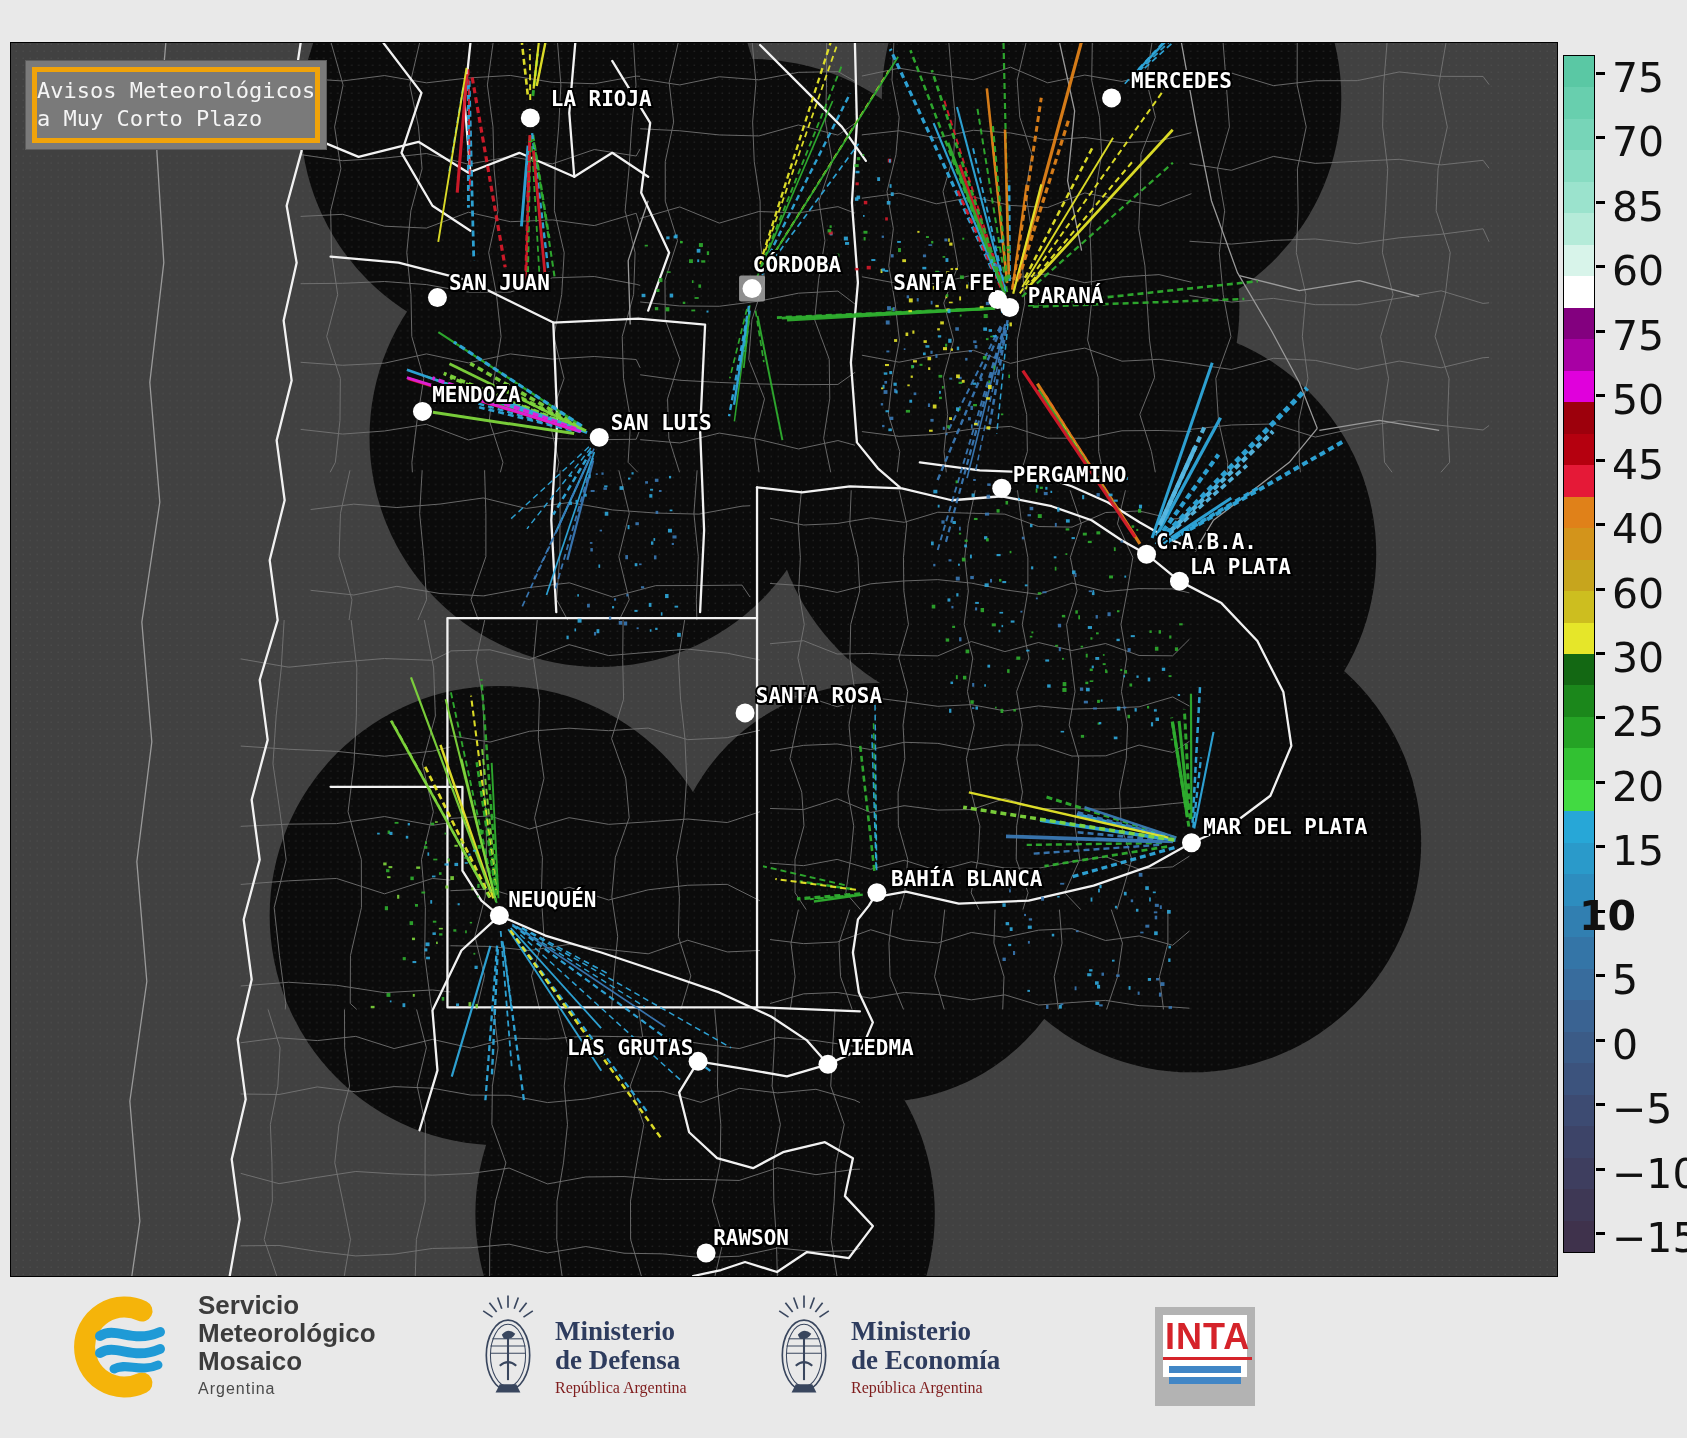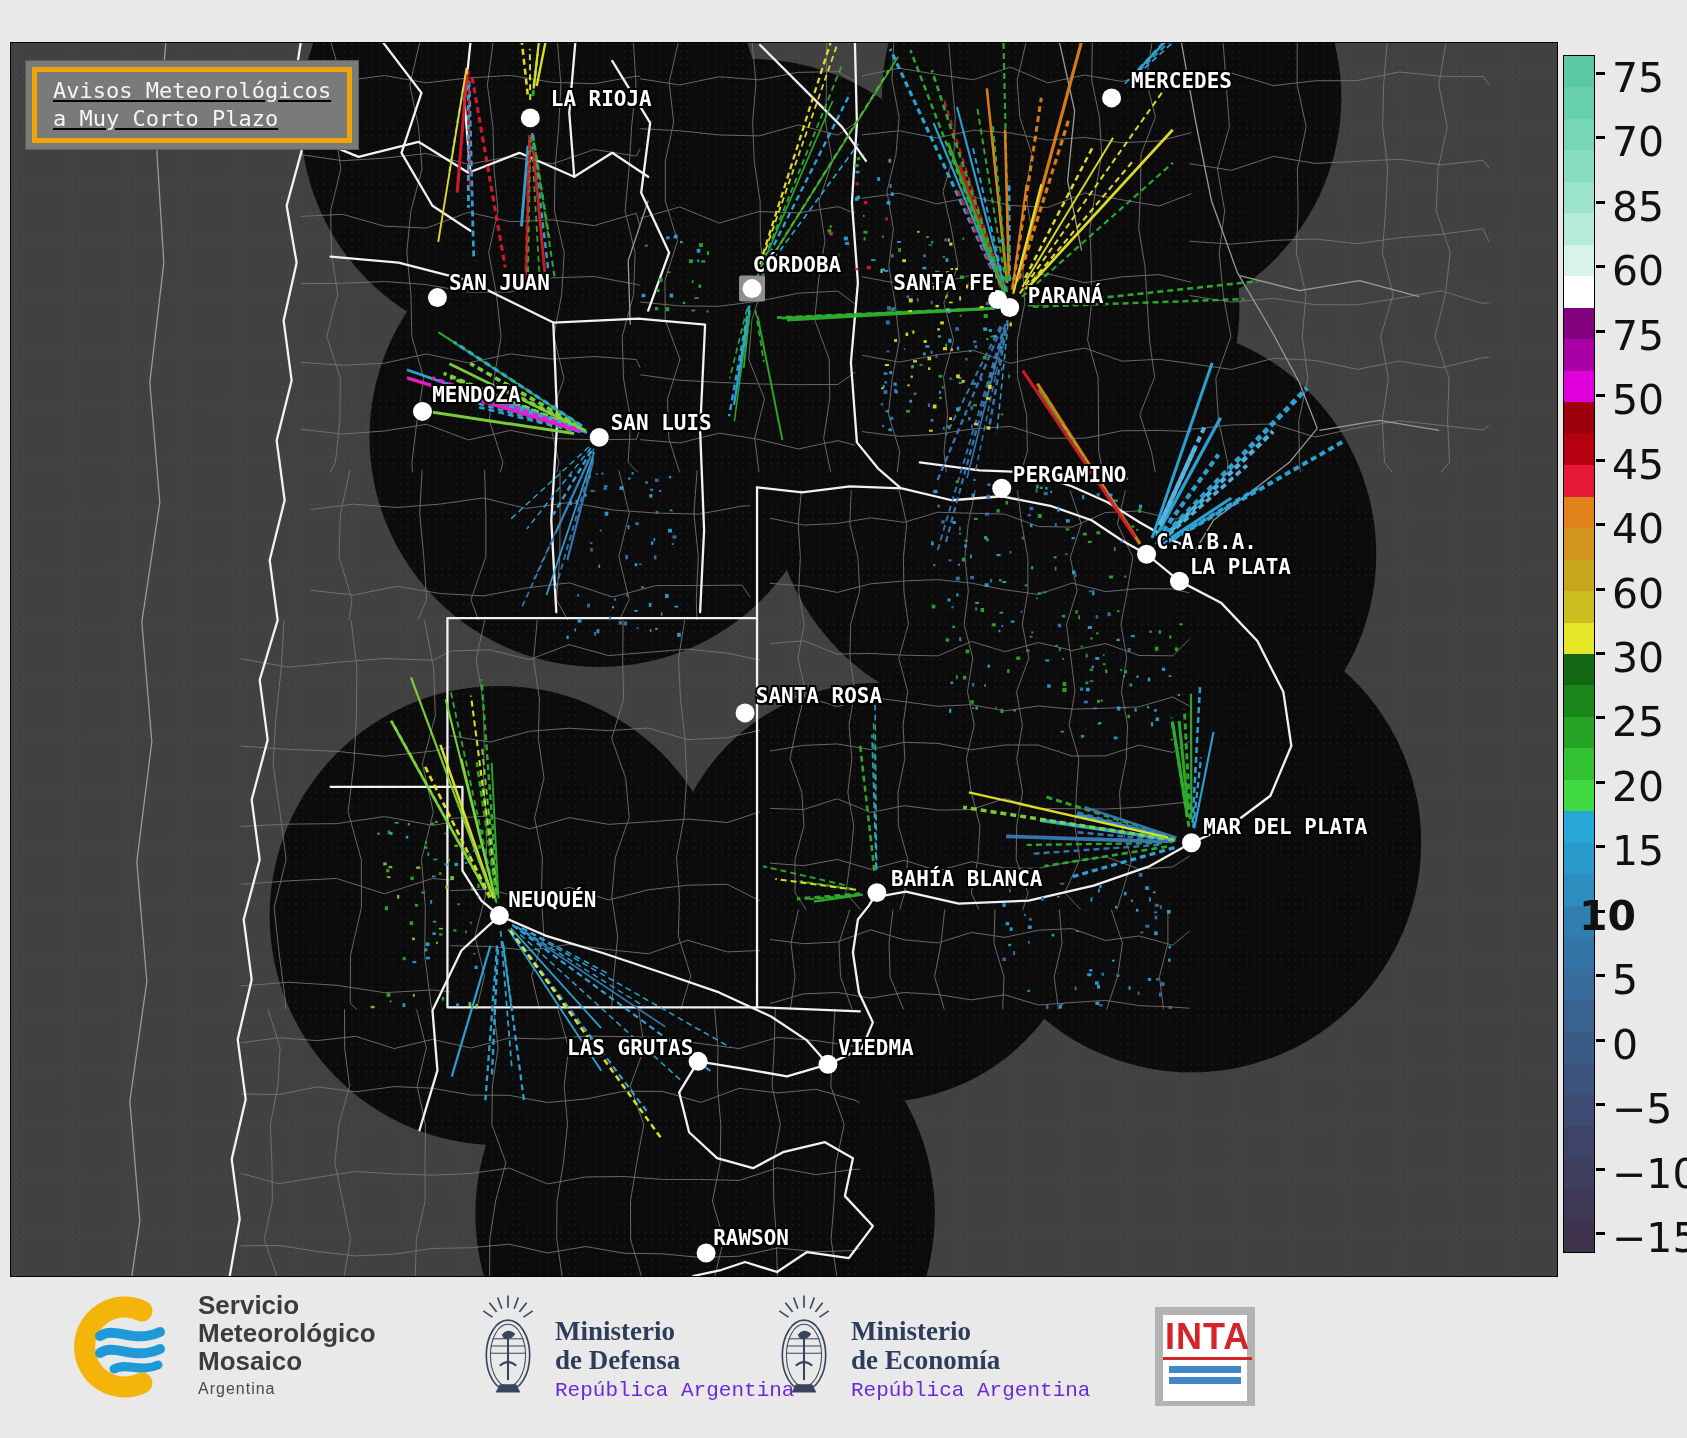--- a/index.html
+++ b/index.html
@@ -4,43 +4,43 @@
 <style>
   html,body{margin:0;padding:0;background:#d0d0d0;}
   .stage{position:relative;width:1687px;height:1438px;background:#e9e9e9;overflow:hidden;
          font-family:"DejaVu Sans",sans-serif;}
   .title{position:absolute;top:6px;left:0;width:1478px;text-align:center;
          font-family:"DejaVu Sans Mono",monospace;font-size:27px;color:#161616;letter-spacing:0px;}
   .map-wrap{position:absolute;left:10px;top:42px;width:1548px;height:1235px;
             border:1.5px solid #000;box-sizing:border-box;background:#414141;}
   .map-wrap svg{display:block;width:100%;height:100%;}
   .warnbox{position:absolute;left:25px;top:60px;background:#7a7a7a;padding:7px;box-shadow:0 0 0 1px #5c5c5c inset;}
-  .warnbox-inner{border:5px solid #f0a30a;padding:5px 16px;text-decoration:underline;}
+  .warnbox-inner{border:5px solid #f0a30a;padding:5px 0;}
   .warnbox-inner div{font-family:"DejaVu Sans Mono",monospace;font-size:22px;line-height:28px;color:#f5f5f5;}
   .city-label{font-family:"DejaVu Sans Mono",monospace;font-size:21px;font-weight:700;
               fill:#ffffff;stroke:#000000;stroke-width:4px;paint-order:stroke;text-anchor:middle;}
   
   .cbar{position:absolute;left:1563px;top:55px;width:30px;height:1196px;border:1.6px solid #000;
         box-sizing:content-box;}
   .cbar-band{position:absolute;left:0;width:30px;}
   .cbar-tick{position:absolute;width:9px;height:3px;background:#000;}
   .cbar-lab{position:absolute;font-size:41px;color:#111;font-family:"DejaVu Sans",sans-serif;}
   
   .footer{position:absolute;left:0;top:1277px;width:1687px;height:161px;background:#e9e9e9;}
   .logo{position:absolute;display:flex;align-items:flex-start;}
   .smn-text{margin-left:14px;}
   .smn-text .l{font-family:"Liberation Sans","DejaVu Sans",sans-serif;font-weight:700;font-size:26px;
                line-height:28px;color:#3c3c3c;}
   .smn-text .sub{font-family:"Liberation Sans","DejaVu Sans",sans-serif;font-size:16px;color:#4a4a4a;margin-top:5px;letter-spacing:1px;}
   .min-text{margin-left:16px;padding-top:26px;}
   .min-text .b{font-family:"Liberation Serif","DejaVu Serif",serif;font-weight:700;font-size:27px;
                line-height:29px;color:#2e3c5e;}
-  .min-text .s{font-family:Liberation Mono, monospace;font-size:21px;color:#6d28d9;margin-top:4px;}
+  .min-text .s{font-family:Liberation Serif, serif;font-size:16px;color:#7f1d1d;margin-top:4px;}
   .inta{position:absolute;background:#b3b3b3;width:100px;height:99px;}
-  .inta-inner{position:absolute;left:8px;top:8px;width:84px;height:86px;background:#fff;text-align:center;}
+  .inta-inner{position:absolute;left:8px;top:8px;width:84px;height:62px;background:#fff;text-align:center;}
   .inta-word{font-family:"Liberation Sans","DejaVu Sans",sans-serif;font-weight:800;font-size:36px;
              color:#d5232a;letter-spacing:1px;line-height:40px;border-bottom:3px solid #d5232a;
              display:inline-block;padding:0 2px;margin-top:2px;}
   .inta-bar{position:absolute;left:6px;width:72px;height:7px;background:#4186c6;}
 </style>
 </head>
 <body>
 
 <div class="stage">
 

